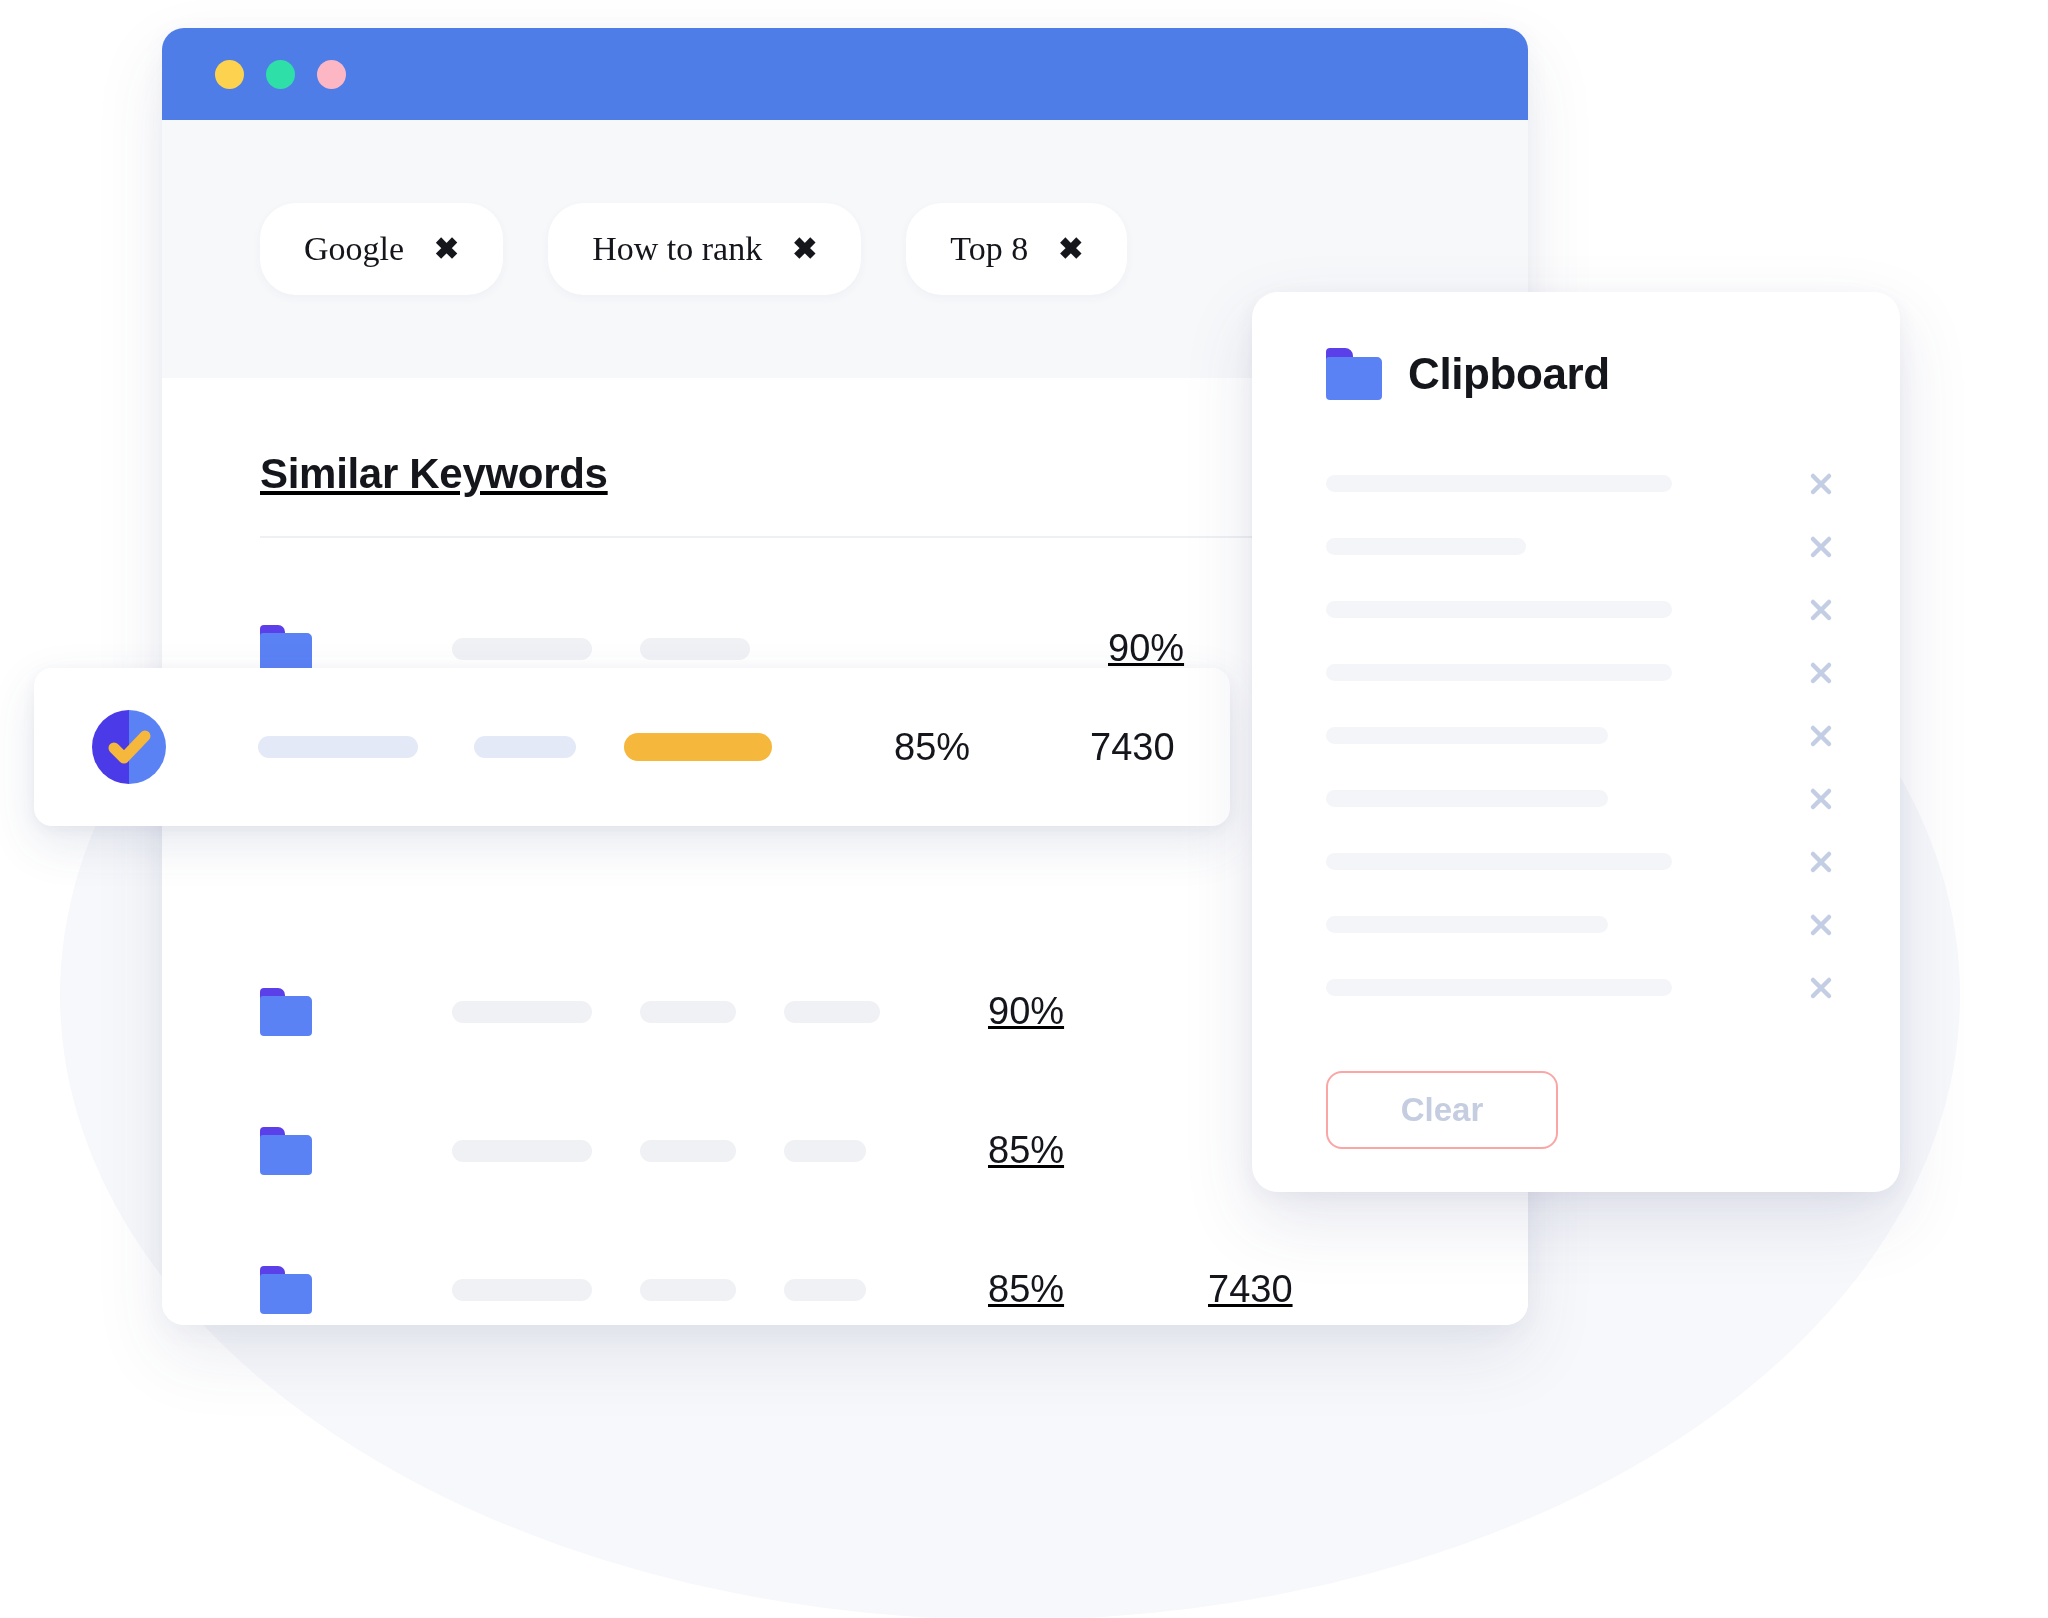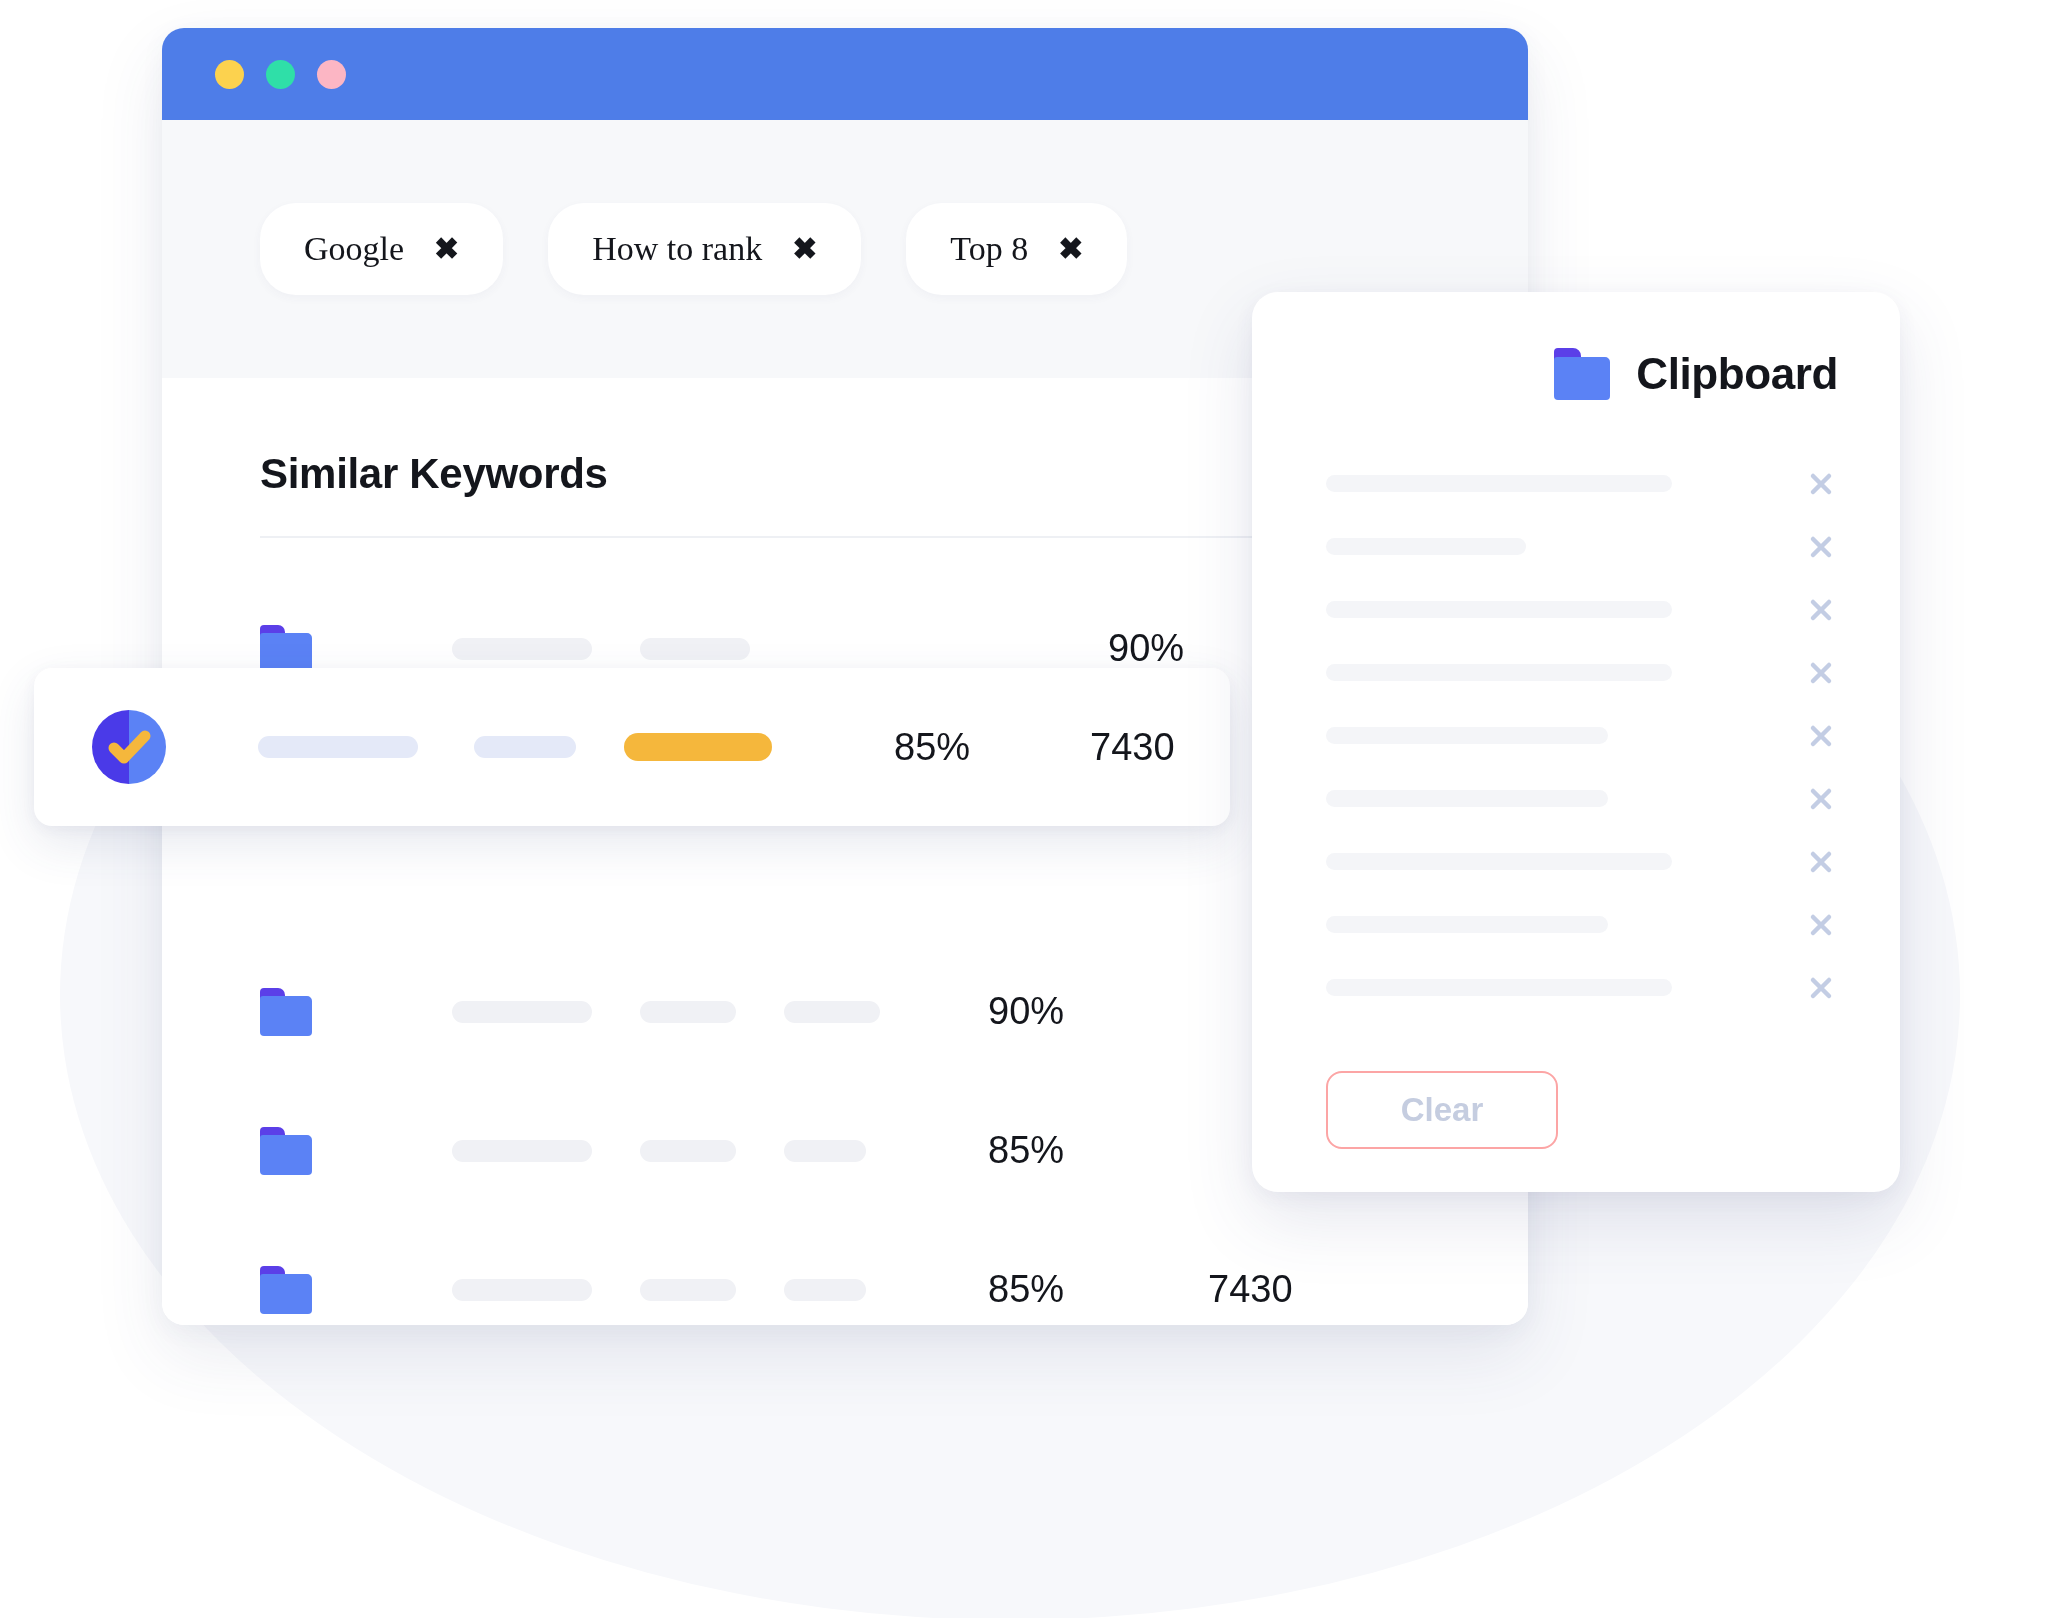--- a/index.html
+++ b/index.html
@@ -92,20 +92,21 @@
     color: #14161c;
     line-height: 1;
   }
 
   
   .results {
     position: relative;
     background: #ffffff;
     height: 947px;
     padding: 0 0 0 0;
+    text-decoration: underline;
   }
 
   .section-title {
     font-size: 42px;
     font-weight: 700;
     color: #14161c;
     padding: 72px 0 0 98px;
     letter-spacing: -0.3px;
   }
   .divider {
@@ -193,21 +194,20 @@
     box-shadow: 0 28px 70px rgba(60, 70, 120, 0.13),
                 0 5px 20px rgba(60, 70, 120, 0.06);
     z-index: 6;
     padding: 56px 62px 0 74px;
   }
   .clip-header {
     display: flex;
     align-items: center;
     gap: 26px;
     margin-bottom: 52px;
-    justify-content: flex-end;
   }
   .clip-folder { width: 56px; height: 52px; position: relative; flex: 0 0 auto; }
   .clip-folder .tab  { position: absolute; left:0; top:0; width:27px; height:13px;
                        background:#5b3fe8; border-radius: 4px 8px 0 0; }
   .clip-folder .body { position: absolute; left:0; top:9px; width:56px; height:43px;
                        background:#5b82f5; border-radius: 3px 5px 4px 4px; }
   .clip-title { font-size: 44px; font-weight: 700; color: #14161c; letter-spacing: -0.4px; }
 
   .clip-row {
     display: flex;

